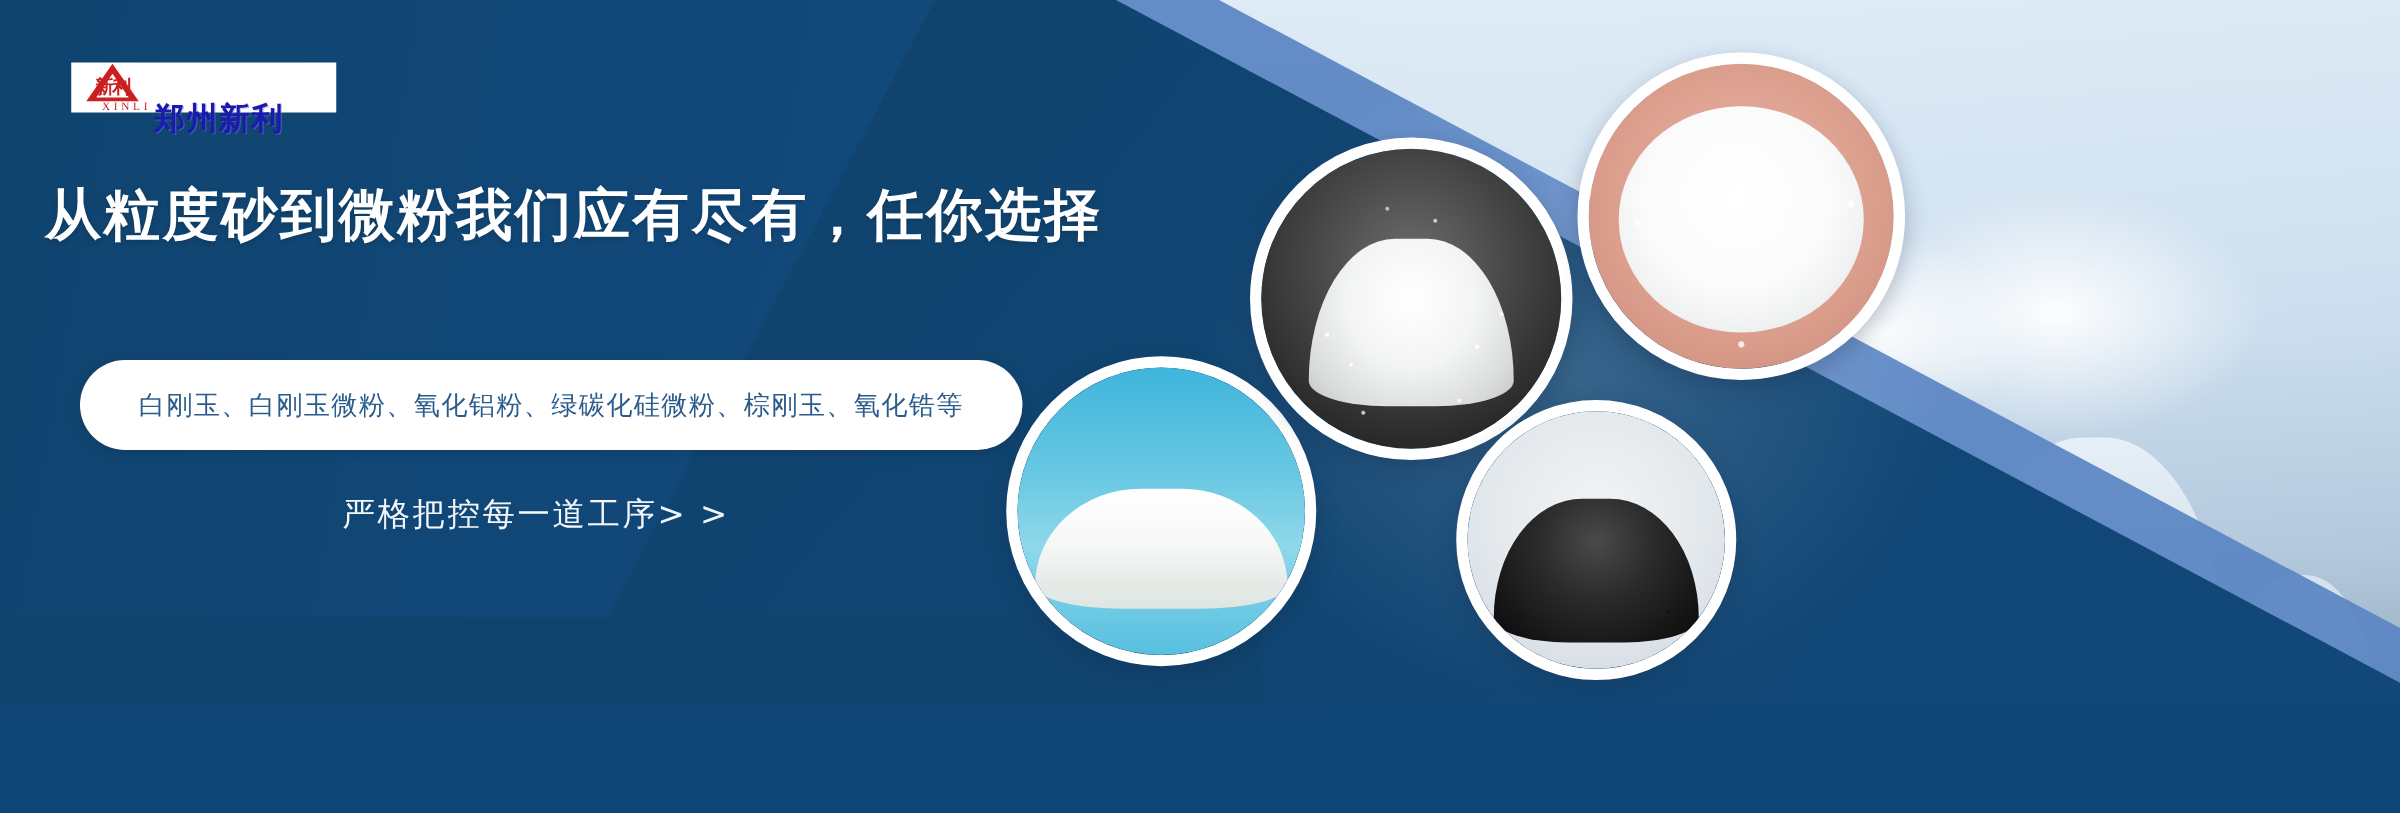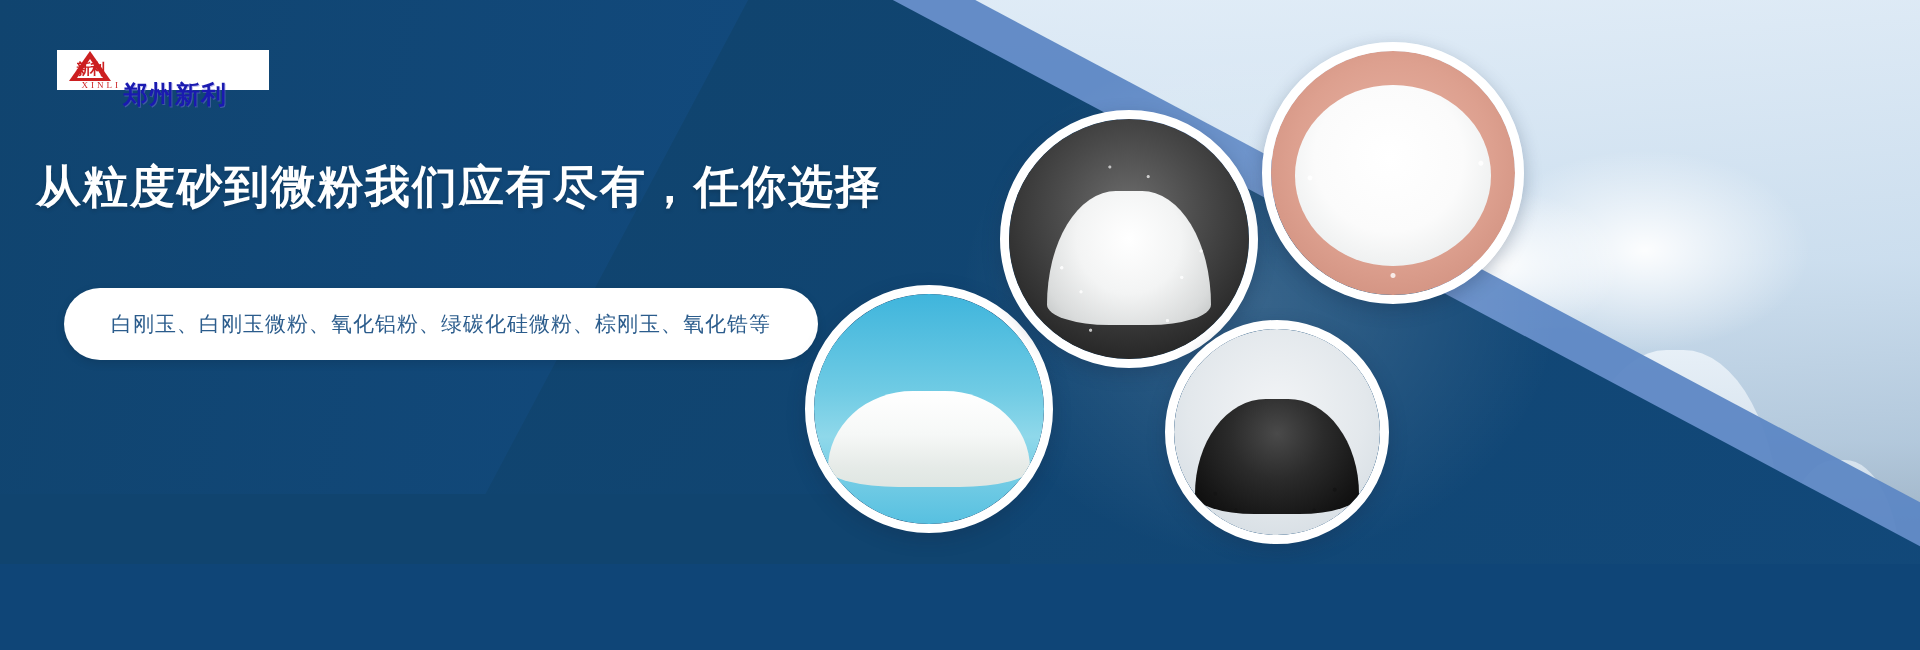--- a/index.html
+++ b/index.html
@@ -47,21 +47,21 @@
   .logo-mark .cn{position:absolute;left:5px;top:12px;width:52px;text-align:center;
       font-size:15px;font-weight:bold;color:#cc1f20;letter-spacing:-1px;line-height:15px;
       font-family:"DejaVu Sans",sans-serif;}
   .logo-mark .en{position:absolute;left:0;bottom:0px;width:62px;text-align:right;
       font-size:9px;color:#cc1f20;letter-spacing:3px;font-family:"Liberation Serif",serif;line-height:9px;}
   .logo-text{font-size:25px;font-weight:bold;color:#1a1ab0;letter-spacing:1px;
       font-family:"DejaVu Sans",sans-serif;text-shadow:1px 1px 0 rgba(120,120,220,.45);
       white-space:nowrap;margin-left:2px;margin-top:48px;}
 
   
-  .headline{position:absolute;left:36px;top:157px;font-size:45px;font-weight:bold;color:#ffffff;
+  .headline{position:absolute;left:36px;top:142px;font-size:45px;font-weight:bold;color:#ffffff;
       letter-spacing:2px;white-space:nowrap;font-family:Liberation Serif, serif;
       text-shadow:0 2px 4px rgba(0,0,0,.18);}
 
   
   .pill{position:absolute;left:64px;top:288px;width:754px;height:72px;background:#ffffff;
       border-radius:36px;display:flex;align-items:center;justify-content:center;
       box-shadow:0 3px 10px rgba(0,0,0,.12);box-sizing:border-box;}
   .pill-text{font-size:21px;color:#2b5c8c;letter-spacing:1px;white-space:nowrap;
       font-family:"DejaVu Sans",sans-serif;}
 
@@ -169,20 +169,21 @@
     </div>
     <div class="logo-text">郑州新利</div>
   </div>
 
   <div class="headline">从粒度砂到微粉我们应有尽有，任你选择</div>
 
   <div class="pill">
     <span class="pill-text">白刚玉、白刚玉微粉、氧化铝粉、绿碳化硅微粉、棕刚玉、氧化锆等</span>
   </div>
 
+  <div class="tagline">严格把控每一道工序&gt; &gt;</div>
 
   <div class="circle c3">
     <div class="inner"></div>
     <div class="mound"></div>
   </div>
 
   <div class="circle c1">
     <div class="inner"></div>
     <div class="mound"></div>
     <div class="spray"></div>

